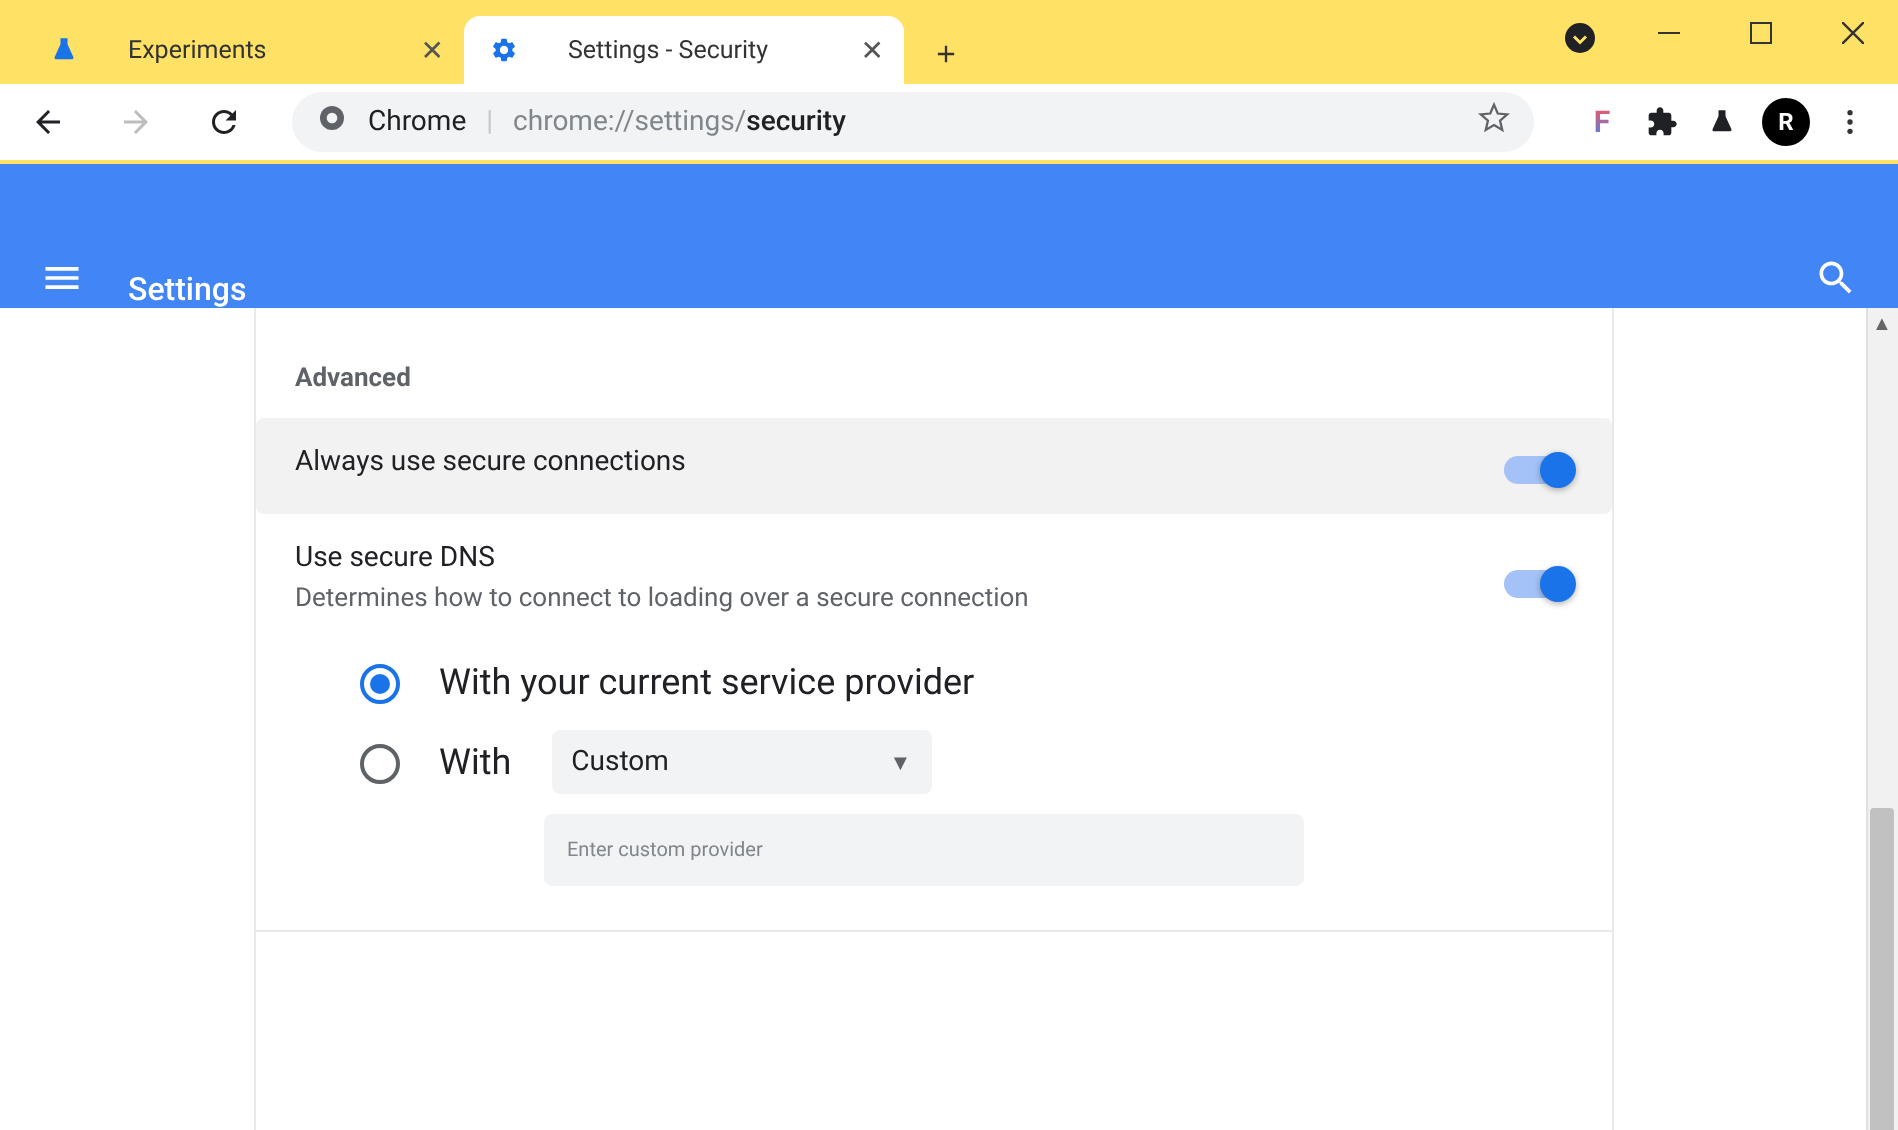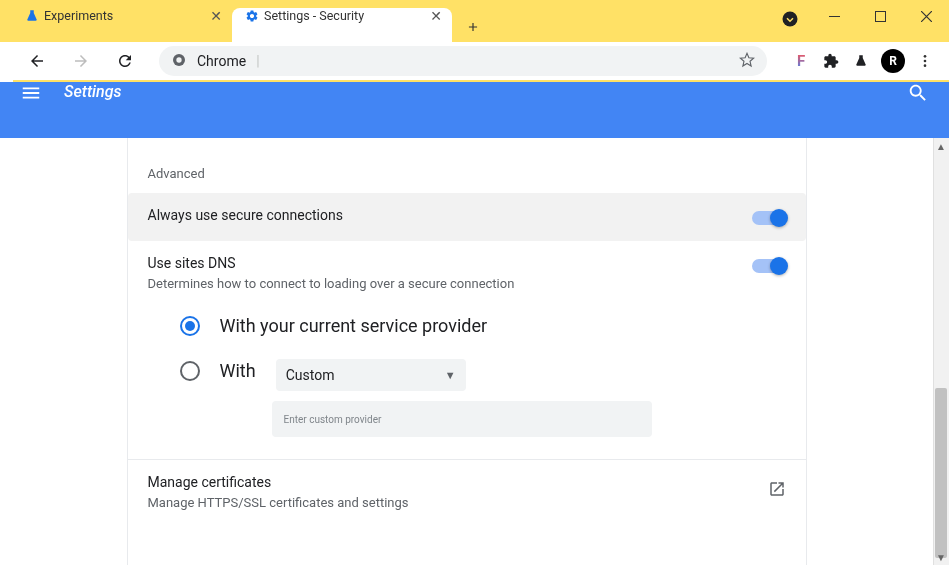--- a/index.html
+++ b/index.html
@@ -4,82 +4,82 @@
 <style>
   * { box-sizing: border-box; margin: 0; padding: 0; font-family: "Segoe UI", Roboto, Arial, sans-serif; }
   body { width: 949px; height: 565px; overflow: hidden; background: #fff; }
 
   
   .titlebar { height: 42px; background: #ffe166; display: flex; align-items: flex-end; position: relative; }
   .win-controls { position: absolute; right: 0; top: 0; display: flex; }
   .win-btn { width: 46px; height: 32px; display: flex; align-items: center; justify-content: center; font-size: 14px; color: #333; cursor: default; }
   .down-circle { position: absolute; right: 150px; top: 10px; width: 18px; height: 18px; }
   .tabs { display: flex; align-items: flex-end; height: 100%; padding-left: 12px; }
-  .tab { display: flex; height: 34px; padding: 0 10px 0 12px; gap: 4px; font-size: 12.5px; color: #333; min-width: 220px; position: relative; }
+  .tab { display: flex; align-items: center; height: 34px; padding: 0 10px 0 12px; gap: 24px; font-size: 12.5px; color: #333; min-width: 220px; position: relative; }
   .tab.inactive { background: transparent; }
   .tab.active { background: #fff; border-radius: 8px 8px 0 0; }
   .tab .favicon { width: 16px; height: 16px; display: flex; align-items: center; justify-content: center; }
   .tab .close { margin-left: auto; font-size: 14px; color: #555; }
   .newtab { width: 30px; height: 30px; display: flex; align-items: center; justify-content: center; margin-left: 6px; }
 
   
-  .toolbar { height: 40px; background: #fff; display: flex; align-items: center; padding: 0 8px; border-bottom: 2px solid #ffe166; gap: 12px; margin-left: 13px; }
+  .toolbar { height: 40px; background: #fff; display: flex; align-items: center; padding: 0 8px; border-bottom: 2px solid #ffe166; gap: 12px; }
   .tool-btn { width: 32px; height: 32px; display: flex; align-items: center; justify-content: center; color: #4d4d4d; border-radius: 50%; }
   .tool-btn.disabled { color: #bdbdbd; }
   .omnibox { flex: 1; height: 30px; background: #f1f3f4; border-radius: 15px; display: flex; align-items: center; padding: 0 12px; gap: 10px; font-size: 14px; color: #5f6368; margin: 0 6px; }
   .omnibox .lock { color: #5f6368; }
   .omnibox .url { color: #202124; }
   .omnibox .url .dim { color: #80868b; }
   .omnibox .url .bold { color: #202124; font-weight: 500; }
   .omnibox .star { margin-left: auto; color: #5f6368; }
   .ext-icons { display: flex; align-items: center; gap: 10px; padding: 0 6px; }
   .ext-icons .ext { width: 20px; height: 20px; display: flex; align-items: center; justify-content: center; }
   .avatar { width: 24px; height: 24px; border-radius: 50%; background: #000; color: #fff; display: flex; align-items: center; justify-content: center; font-weight: 700; font-size: 12px; }
 
   
-  .appbar { height: 56px; background: #4285f4; display: flex; align-items: flex-start; padding: 0 20px; color: #fff; font-style: italic; }
+  .appbar { height: 72px; background: #4285f4; display: flex; align-items: flex-end; padding: 0 20px; color: #fff; }
   .appbar .menu { margin-right: 22px; }
   .appbar .title { font-size: 16px; font-weight: 500; }
   .appbar .search { margin-left: auto; }
 
   
   .content-wrap { display: flex; height: calc(565px - 42px - 40px - 56px); position: relative; }
   .scrollbar-track { position: absolute; right: 0; top: 0; bottom: 0; width: 16px; background: #f1f1f1; border-left: 1px solid #e0e0e0; }
   .scrollbar-thumb { position: absolute; right: 2px; width: 12px; top: 250px; height: 170px; background: #c1c1c1; border-radius: 2px; }
   .scrollbar-arrow { position: absolute; right: 0; width: 16px; height: 16px; display: flex; align-items: center; justify-content: center; font-size: 10px; color: #666; }
   .scrollbar-arrow.top { top: 0; }
   .scrollbar-arrow.bot { bottom: 0; }
 
   .content { flex: 1; display: flex; justify-content: center; padding-right: 16px; }
   .card { width: 680px; background: #fff; border-left: 1px solid #e8eaed; border-right: 1px solid #e8eaed; height: 100%; overflow: hidden; }
 
-  .section-label { padding: 28px 20px 12px 20px; font-size: 13px; color: #5f6368; font-weight: 400; }
-
-  .row { padding: 14px 20px; display: flex; align-items: flex-start; gap: 24px; }
+  .section-label { padding: 28px 20px 12px 20px; font-size: 13px; color: #5f6368; font-weight: 700; }
+
+  .row { padding: 14px 20px; display: flex; align-items: center; gap: 24px; }
   .row.highlight { background: #f2f2f2; border-radius: 4px; }
   .row .text { flex: 1; }
   .row .title { font-size: 14px; color: #202124; margin-bottom: 4px; }
   .row .sub { font-size: 13px; color: #5f6368; line-height: 1.4; }
   .row .switch { margin-top: 4px; }
 
   .toggle { width: 34px; height: 14px; border-radius: 7px; position: relative; }
   .toggle.on { background: #a4c2f7; }
   .toggle .knob { width: 18px; height: 18px; border-radius: 50%; background: #1a73e8; position: absolute; top: -2px; right: -2px; box-shadow: 0 1px 3px rgba(0,0,0,0.3); }
 
   .radio-block { padding: 8px 20px 8px 52px; }
   .radio-row { display: flex; align-items: flex-start; gap: 20px; margin-bottom: 10px; }
   .radio { width: 20px; height: 20px; border: 2px solid #5f6368; border-radius: 50%; display: flex; align-items: center; justify-content: center; flex-shrink: 0; margin-top: 1px; }
   .radio.checked { border-color: #1a73e8; }
   .radio.checked .dot { width: 10px; height: 10px; background: #1a73e8; border-radius: 50%; }
   .radio-row .rtext { flex: 1; }
   .radio-row .rtitle { font-size: 18px; color: #202124; margin-bottom: 3px; }
   .radio-row .rsub { font-size: 13px; color: #5f6368; }
   .radio-row.with { align-items: center; }
 
-  .dropdown { height: 32px; background: #f1f3f4; border-radius: 4px; display: flex; align-items: center; padding: 0 10px; font-size: 14px; color: #202124; min-width: 190px; justify-content: space-between; margin-top: 10px; }
+  .dropdown { height: 32px; background: #f1f3f4; border-radius: 4px; display: flex; align-items: center; padding: 0 10px; font-size: 14px; color: #202124; min-width: 190px; justify-content: space-between; }
   .dropdown .arrow { color: #5f6368; font-size: 11px; }
 
   .custom-input { margin-left: 92px; margin-top: 10px; height: 36px; width: 380px; background: #f1f3f4; border-radius: 4px; display: flex; align-items: center; padding: 0 12px; font-size: 10px; color: #80868b; }
 
   .divider { height: 1px; background: #e8eaed; margin: 14px 0 0 0; }
 
   .launch-icon { color: #5f6368; margin-top: 6px; }
 </style>
 </head>
 <body>
@@ -151,20 +151,21 @@
         <path fill="#202124" d="M17.65 6.35C16.2 4.9 14.21 4 12 4c-4.42 0-7.99 3.58-7.99 8s3.57 8 7.99 8c3.73 0 6.84-2.55 7.73-6h-2.08c-.82 2.33-3.04 4-5.65 4-3.31 0-6-2.69-6-6s2.69-6 6-6c1.66 0 3.14.69 4.22 1.78L13 11h7V4l-2.35 2.35z"></path>
       </svg>
     </div>
   <div class="omnibox">
     <span class="lock"><svg width="16" height="16" viewBox="0 0 24 24">
           <circle cx="12" cy="12" r="9" fill="#5f6368"></circle>
           <circle cx="12" cy="12" r="4" fill="#f1f3f4"></circle>
         </svg></span>
     <span class="url">Chrome</span>
     <span style="color:#c4c7c5">|</span>
+    <span class="url"><span class="dim">chrome://settings/</span><span class="bold">security</span></span>
     <span class="star"><svg width="16" height="16" viewBox="0 0 24 24">
           <path fill="none" stroke="#5f6368" stroke-width="1.7" d="M12 17.27L18.18 21l-1.64-7.03L22 9.24l-7.19-.61L12 2 9.19 8.63 2 9.24l5.46 4.73L5.82 21z"></path>
         </svg></span>
   </div>
   <div class="ext-icons">
     <div class="ext">
         <span style="font-weight:700;font-size:15px;background:linear-gradient(#ff5252,#4285f4);-webkit-background-clip:text;color:transparent">F</span>
       </div>
     <div class="ext">
         <svg width="16" height="16" viewBox="0 0 24 24">
@@ -210,21 +211,21 @@
         </div>
         <div class="switch">
           <div class="toggle on">
               <div class="knob"></div>
             </div>
         </div>
       </div>
 
       <div class="row">
         <div class="text">
-          <div class="title">Use sites DNS</div>
+          <div class="title">Use secure DNS</div>
           <div class="sub">Determines how to connect to loading over a secure connection</div>
         </div>
         <div class="switch">
           <div class="toggle on">
               <div class="knob"></div>
             </div>
         </div>
       </div>
 
       <div class="radio-block">
@@ -244,31 +245,20 @@
             <span class="arrow">▼</span>
           </div>
         </div>
         <div class="custom-input">
           <span>Enter custom provider</span>
         </div>
       </div>
 
       <div class="divider"></div>
 
-      <div class="row">
-        <div class="text">
-          <div class="title">Manage certificates</div>
-          <div class="sub">Manage HTTPS/SSL certificates and settings</div>
-        </div>
-        <span class="launch-icon">
-          <svg width="18" height="18" viewBox="0 0 24 24">
-              <path fill="#5f6368" d="M19 19H5V5h7V3H5c-1.11 0-2 .9-2 2v14c0 1.1.89 2 2 2h14c1.1 0 2-.9 2-2v-7h-2v7zM14 3v2h3.59l-9.83 9.83 1.41 1.41L19 6.41V10h2V3h-7z"></path>
-            </svg>
-        </span>
-      </div>
     </div>
   </div>
 
   <div class="scrollbar-track">
     <div class="scrollbar-arrow top">▲</div>
     <div class="scrollbar-thumb"></div>
     <div class="scrollbar-arrow bot">▼</div>
   </div>
 </div>
 

